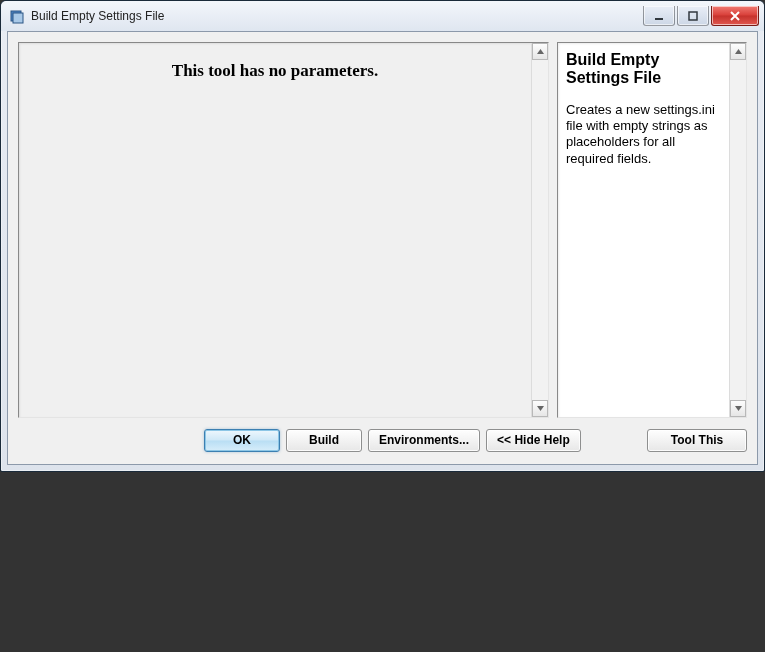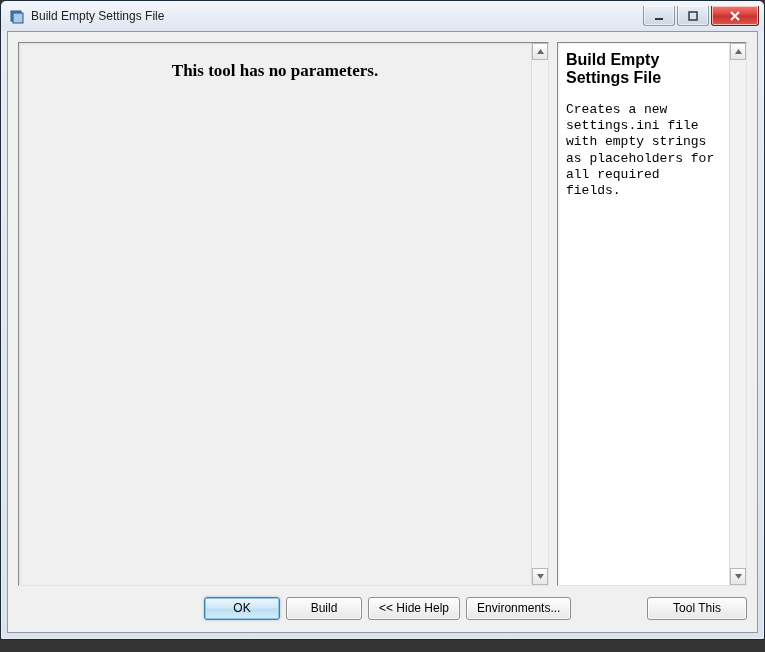--- a/index.html
+++ b/index.html
@@ -5,21 +5,21 @@
   * { box-sizing: border-box; }
   html, body {
     margin: 0; padding: 0;
     width: 765px; height: 652px;
     font-family: "Segoe UI", Tahoma, Arial, sans-serif;
     font-size: 12px;
     background: #333;
     overflow: hidden;
   }
   .window {
-    width: 765px; height: 640px;
+    width: 765px; height: 472px;
     background: linear-gradient(#e8ecf3, #dde3ec);
     border: 1px solid #1a2a3a;
     display: flex;
     flex-direction: column;
     box-shadow: inset 0 0 0 1px rgba(255,255,255,0.4);
     border-radius: 6px 6px 2px 2px;
   }
   .titlebar {
     height: 30px;
     display: flex;
@@ -105,21 +105,20 @@
     color: #000;
   }
   .help-content .help-title {
     font-weight: bold;
     font-size: 16px;
     line-height: 1.15;
     margin-bottom: 14px;
   }
   .help-content .help-desc {
     line-height: 1.25;
-    font-family: Liberation Mono, monospace;
   }
 
   .scrollbar {
     width: 17px;
     background: #f2f2f2;
     border-left: 1px solid #dcdcdc;
     display: flex;
     flex-direction: column;
   }
   .sb-btn {
@@ -145,20 +144,21 @@
     padding: 0 10px;
     background: linear-gradient(#fefefe, #e7e7e7);
     border: 1px solid #8e8f8f;
     border-radius: 3px;
     font-size: 12px;
     color: #000;
     display: inline-flex;
     align-items: center;
     justify-content: center;
     box-shadow: inset 0 0 0 1px rgba(255,255,255,0.8);
+    font-weight: bold;
   }
   .btn.default {
     border-color: #3c7fb1;
     background: linear-gradient(#eef7fd, #cfe8f7 48%, #b9def4 52%, #d7edfa);
     box-shadow: 0 0 0 1px #8cc6e6 inset, 0 0 3px rgba(60,127,177,0.4);
   }
   .btn.toolhelp { min-width: 100px; }
   .row-spacer { flex: 1; }
 </style>
 </head>
@@ -234,19 +234,19 @@
           </div>
         </div>
       </div>
 
     </div>
 
     <div class="button-row">
       <div class="left-spacer"></div>
       <button class="btn default">OK</button>
       <button class="btn">Build</button>
+      <button class="btn">Environments...</button>
       <button class="btn">&lt;&lt; Hide Help</button>
-      <button class="btn">Environments...</button>
       <div class="row-spacer"></div>
       <button class="btn toolhelp">Tool This</button>
     </div>
   </div>
 </div>
 
 </body></html>

